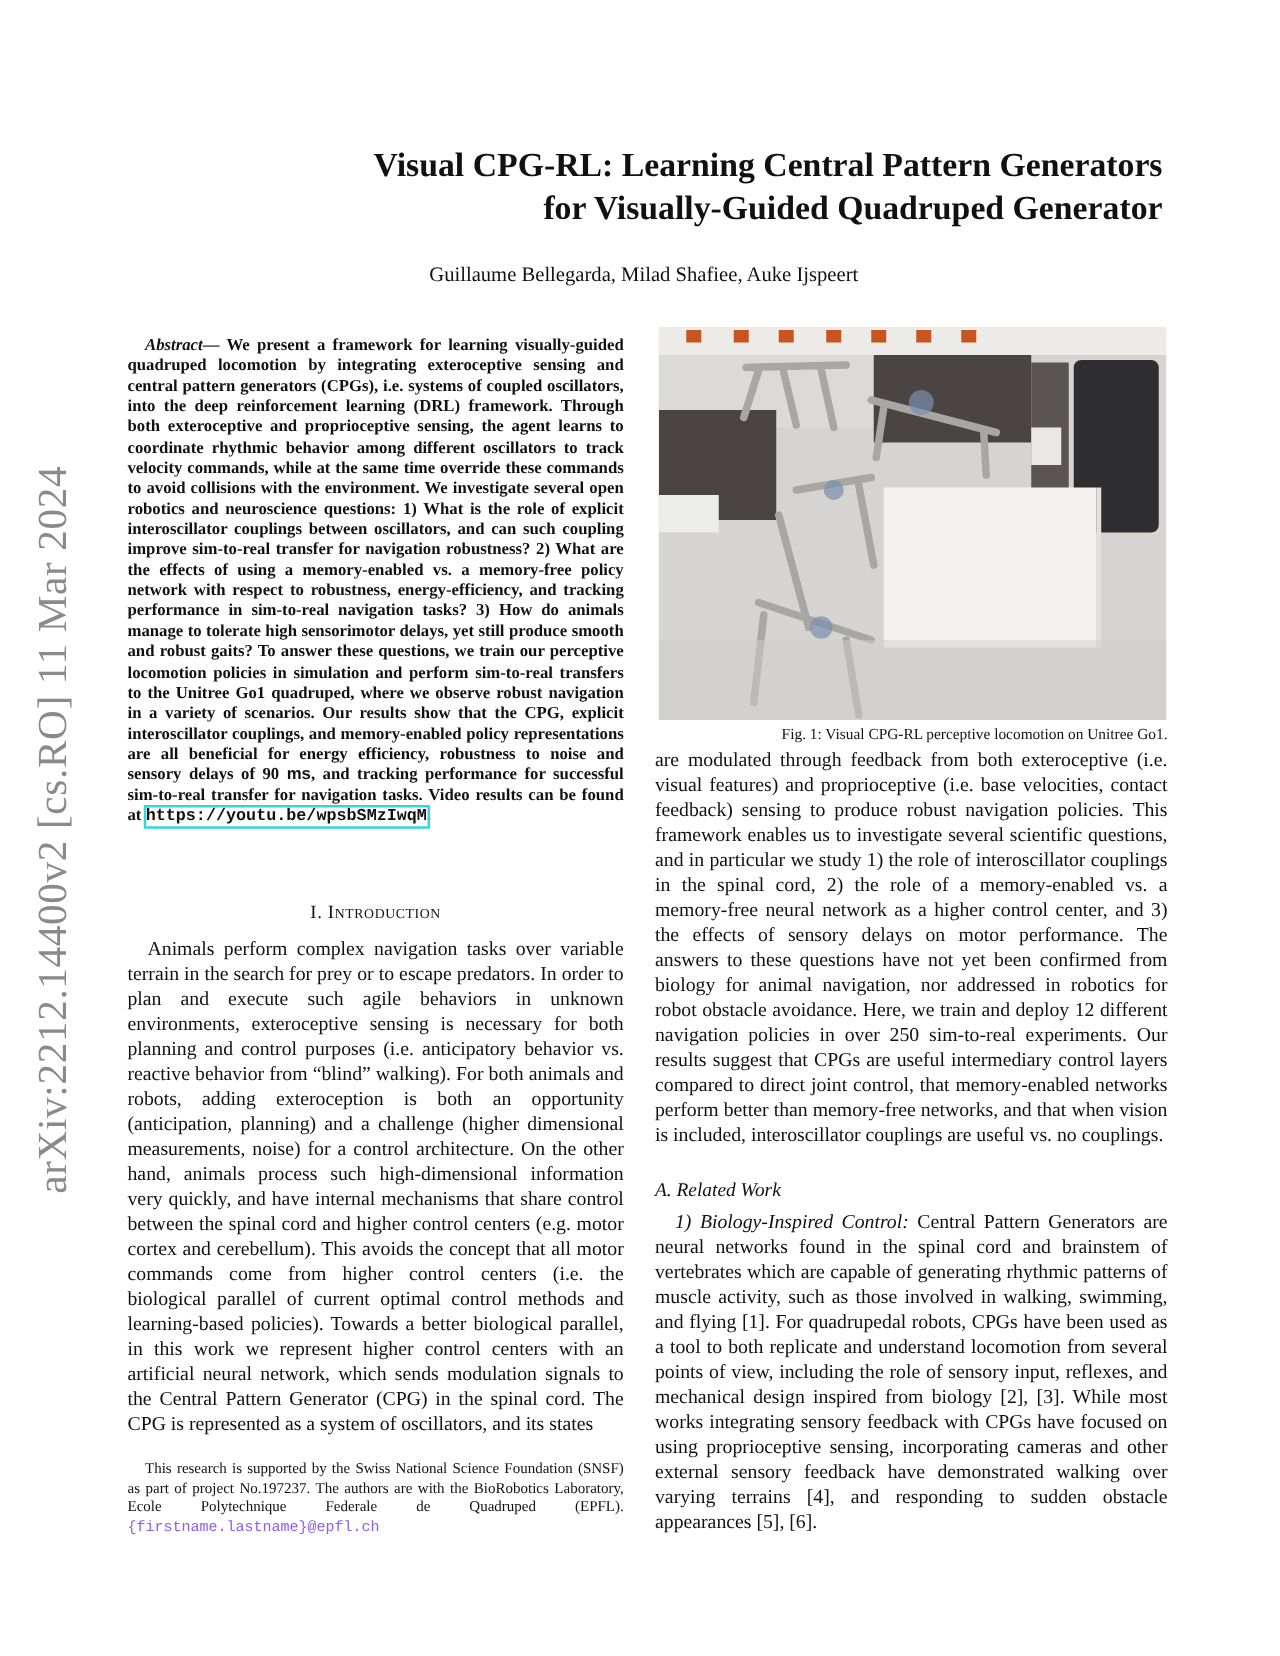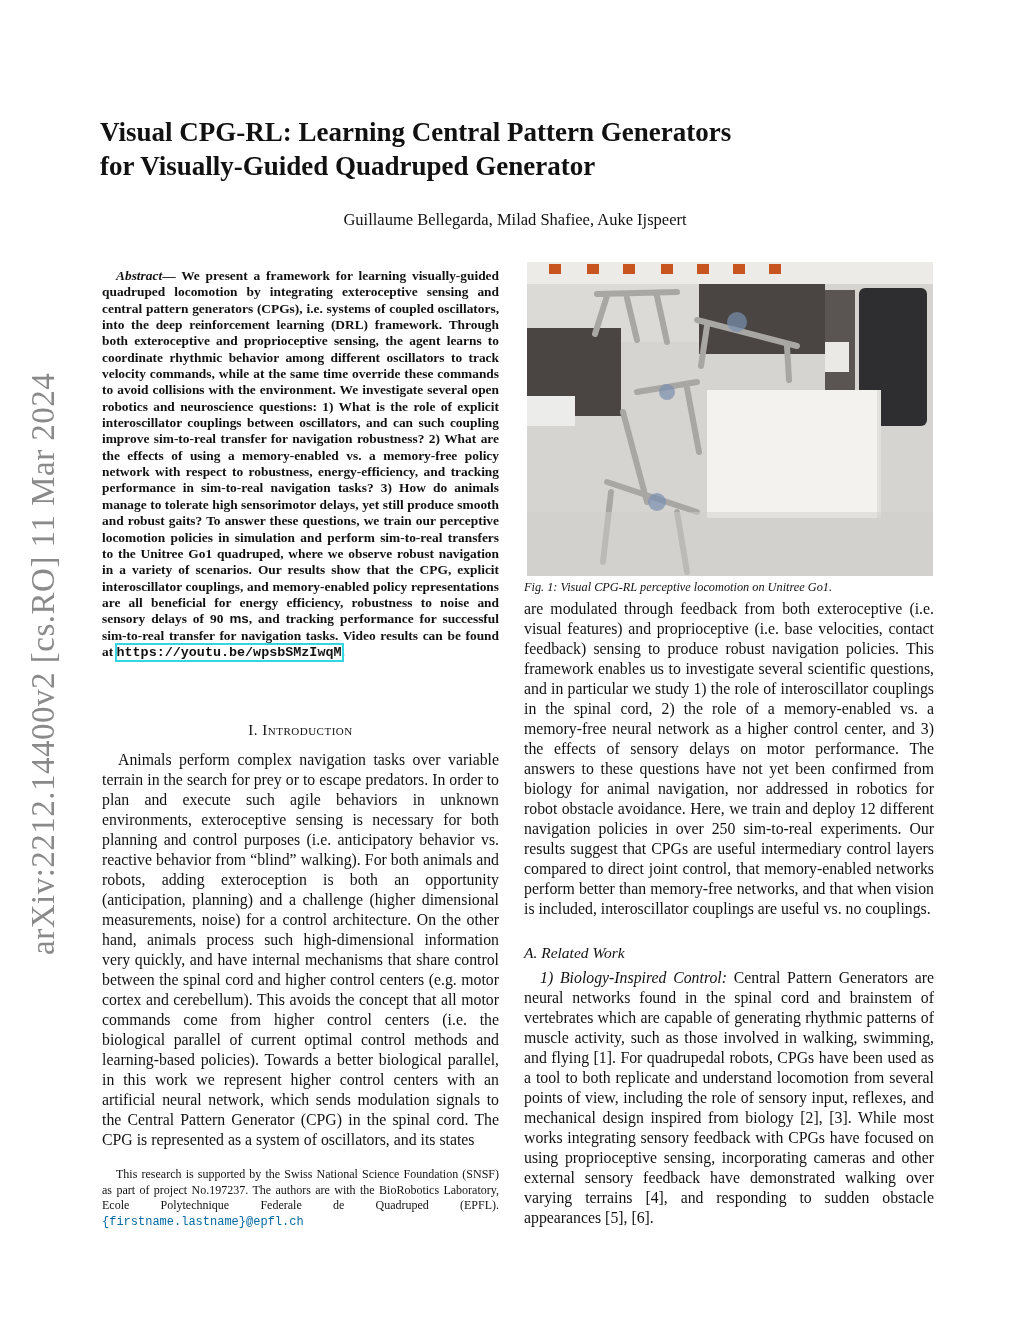--- a/index.html
+++ b/index.html
@@ -1,41 +1,41 @@
 <!DOCTYPE html>
 <html><head>
   <meta charset="utf-8">
   <style>
     html, body { margin:0; padding:0; background:#ffffff; }
     body { width:1024px; height:1325px; position:relative; overflow:hidden;
            font-family:"Liberation Serif", "DejaVu Serif", serif; color:#111; }
     .arxiv-stamp { position:absolute; left:18px; top:955px; width:620px; height:50px;
            transform-origin:0 0; transform:rotate(-90deg);
            font-size:33px; color:#8a8a8a; letter-spacing:0.5px; white-space:nowrap; line-height:50px; }
-    .title { position:absolute; left:100px; top:115px; width:830px; text-align:left;
+    .title { position:absolute; left:100px; top:115px; width:830px; text-align:right;
            font-weight:bold; font-size:27px; line-height:34px; }
     .authors { position:absolute; left:100px; top:210px; width:830px; text-align:center; font-size:16.5px; }
     .col { position:absolute; text-align:justify; }
     .col-left { left:102px; width:397px; }
     .col-right { left:524px; width:410px; }
     .abstract { top:268px; font-weight:bold; font-size:13.4px; line-height:16.35px; text-indent:14px; }
     .abstract .label { font-style:italic; }
     .link { font-family:"Liberation Mono", "DejaVu Sans Mono", monospace; font-weight:bold;
             outline:2px solid #33d6e0; outline-offset:0; }
     .mono { font-family:Liberation Sans, sans-serif; font-weight:bold; }
     .section-head { position:absolute; left:102px; width:397px; top:722px; text-align:center;
             font-size:15px; letter-spacing:0.5px; }
     .sc { font-variant:small-caps; }
     .body-text { font-size:15.8px; line-height:20px; }
     .intro { top:750px; text-indent:16px; }
     .footnote { position:absolute; left:102px; width:397px; top:1167px; font-size:12px; line-height:15.5px;
             text-align:justify; text-indent:14px; }
-    .footnote .mono-plain { font-family:"Liberation Mono", "DejaVu Sans Mono", monospace; color:#0369a1; }
+    .footnote .mono-plain { font-family:"Liberation Mono", "DejaVu Sans Mono", monospace; color:#8b5cf6; }
     .figure { position:absolute; left:527px; top:262px; width:406px; height:314px; overflow:hidden; background:#d9d7d3; }
-    .caption { position:absolute; left:524px; width:410px; top:580px; text-align:left; font-size:12.3px;font-style:italic; }
+    .caption { position:absolute; left:524px; width:410px; top:580px; text-align:right; font-size:12.3px; }
     .right-body { top:599px; }
     .subsec { position:absolute; left:524px; top:944px; font-style:italic; font-size:15.5px; }
     .related { top:968px; text-indent:16px; }
     .related .it { font-style:italic; }
   </style>
 </head>
 <body>
 
 <div class="arxiv-stamp">arXiv:2212.14400v2  [cs.RO]  11 Mar 2024</div>
 

